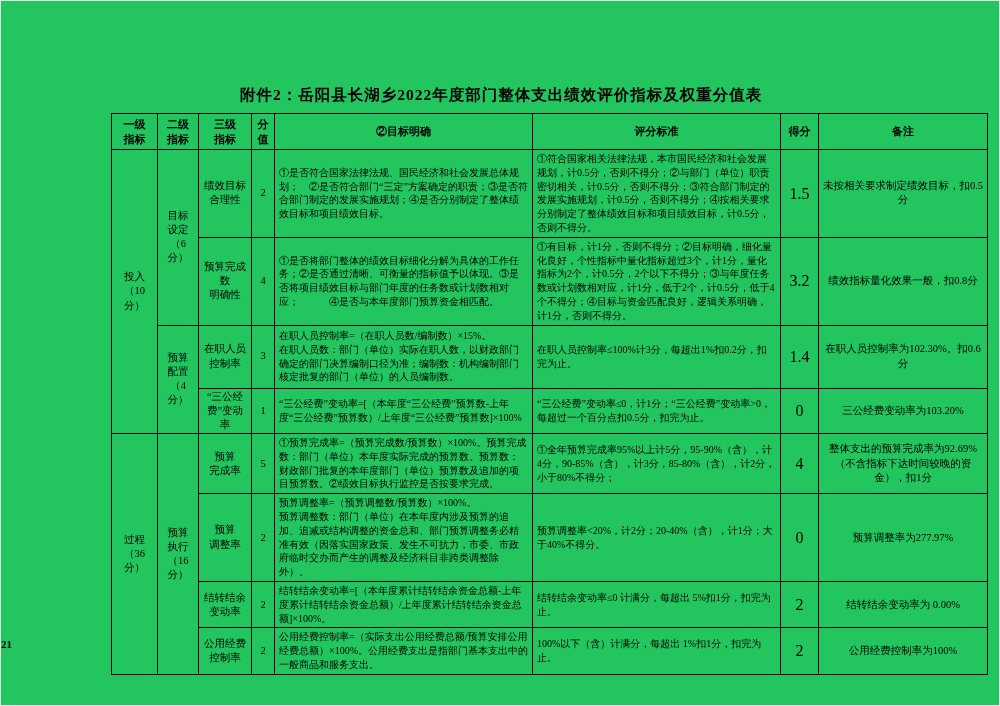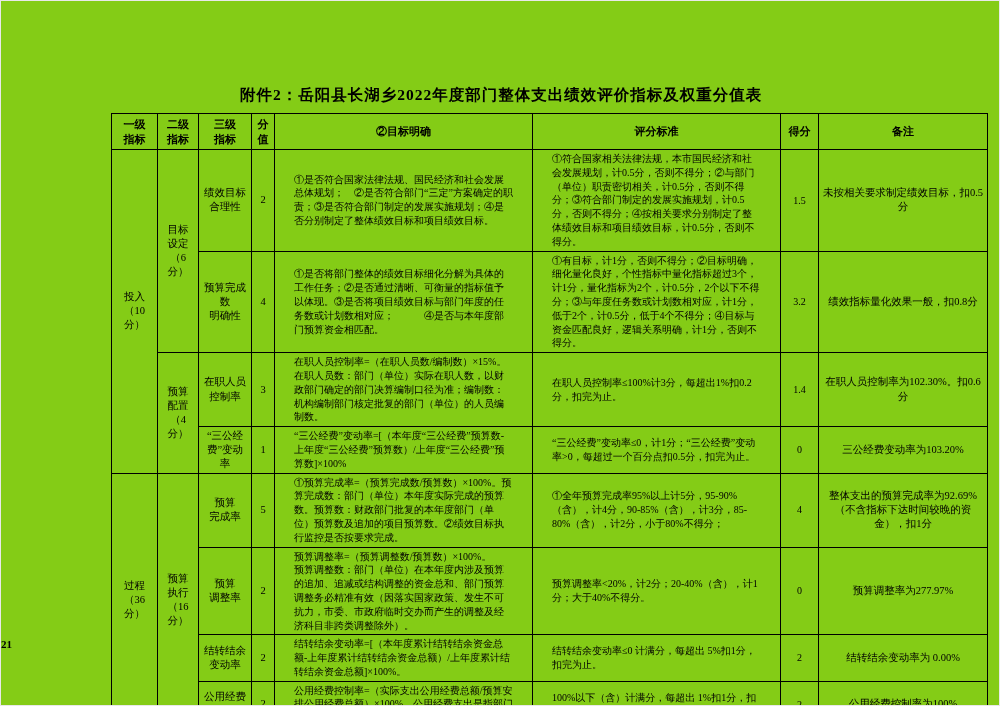--- a/index.html
+++ b/index.html
@@ -6,21 +6,21 @@
     margin: 0;
     padding: 0;
     background: #ffffff;
     font-family: "Liberation Serif", "DejaVu Serif", serif;
     color: #000;
   }
   .page {
     position: relative;
     width: 1000px;
     height: 706px;
-    background: #84cc16;
+    background: #22c55e;
     overflow: hidden;
     box-sizing: border-box;
     border: 1px solid #e8e8e8;
   }
   .doc-title {
     position: absolute;
     top: 84px;
     left: 62px;
     width: 876px;
     text-align: center;
@@ -55,25 +55,25 @@
   }
   td.c {
     font-size: 10.5px;
     text-align: center;
     padding: 1px 2px;
     line-height: 1.35;
   }
   td.l {
     font-size: 10px;
     text-align: left;
-    padding: 2px 19px;
+    padding: 2px 4px;
     line-height: 1.38;
   }
   td.score {
-    font-size: 10px;
+    font-size: 16px;
     text-align: center;
   }
   .page-num {
     position: absolute;
     top: 637px;
     left: 0;
     width: 1000px;
     text-align: left;
     font-size: 11px;
     font-weight: bold;

